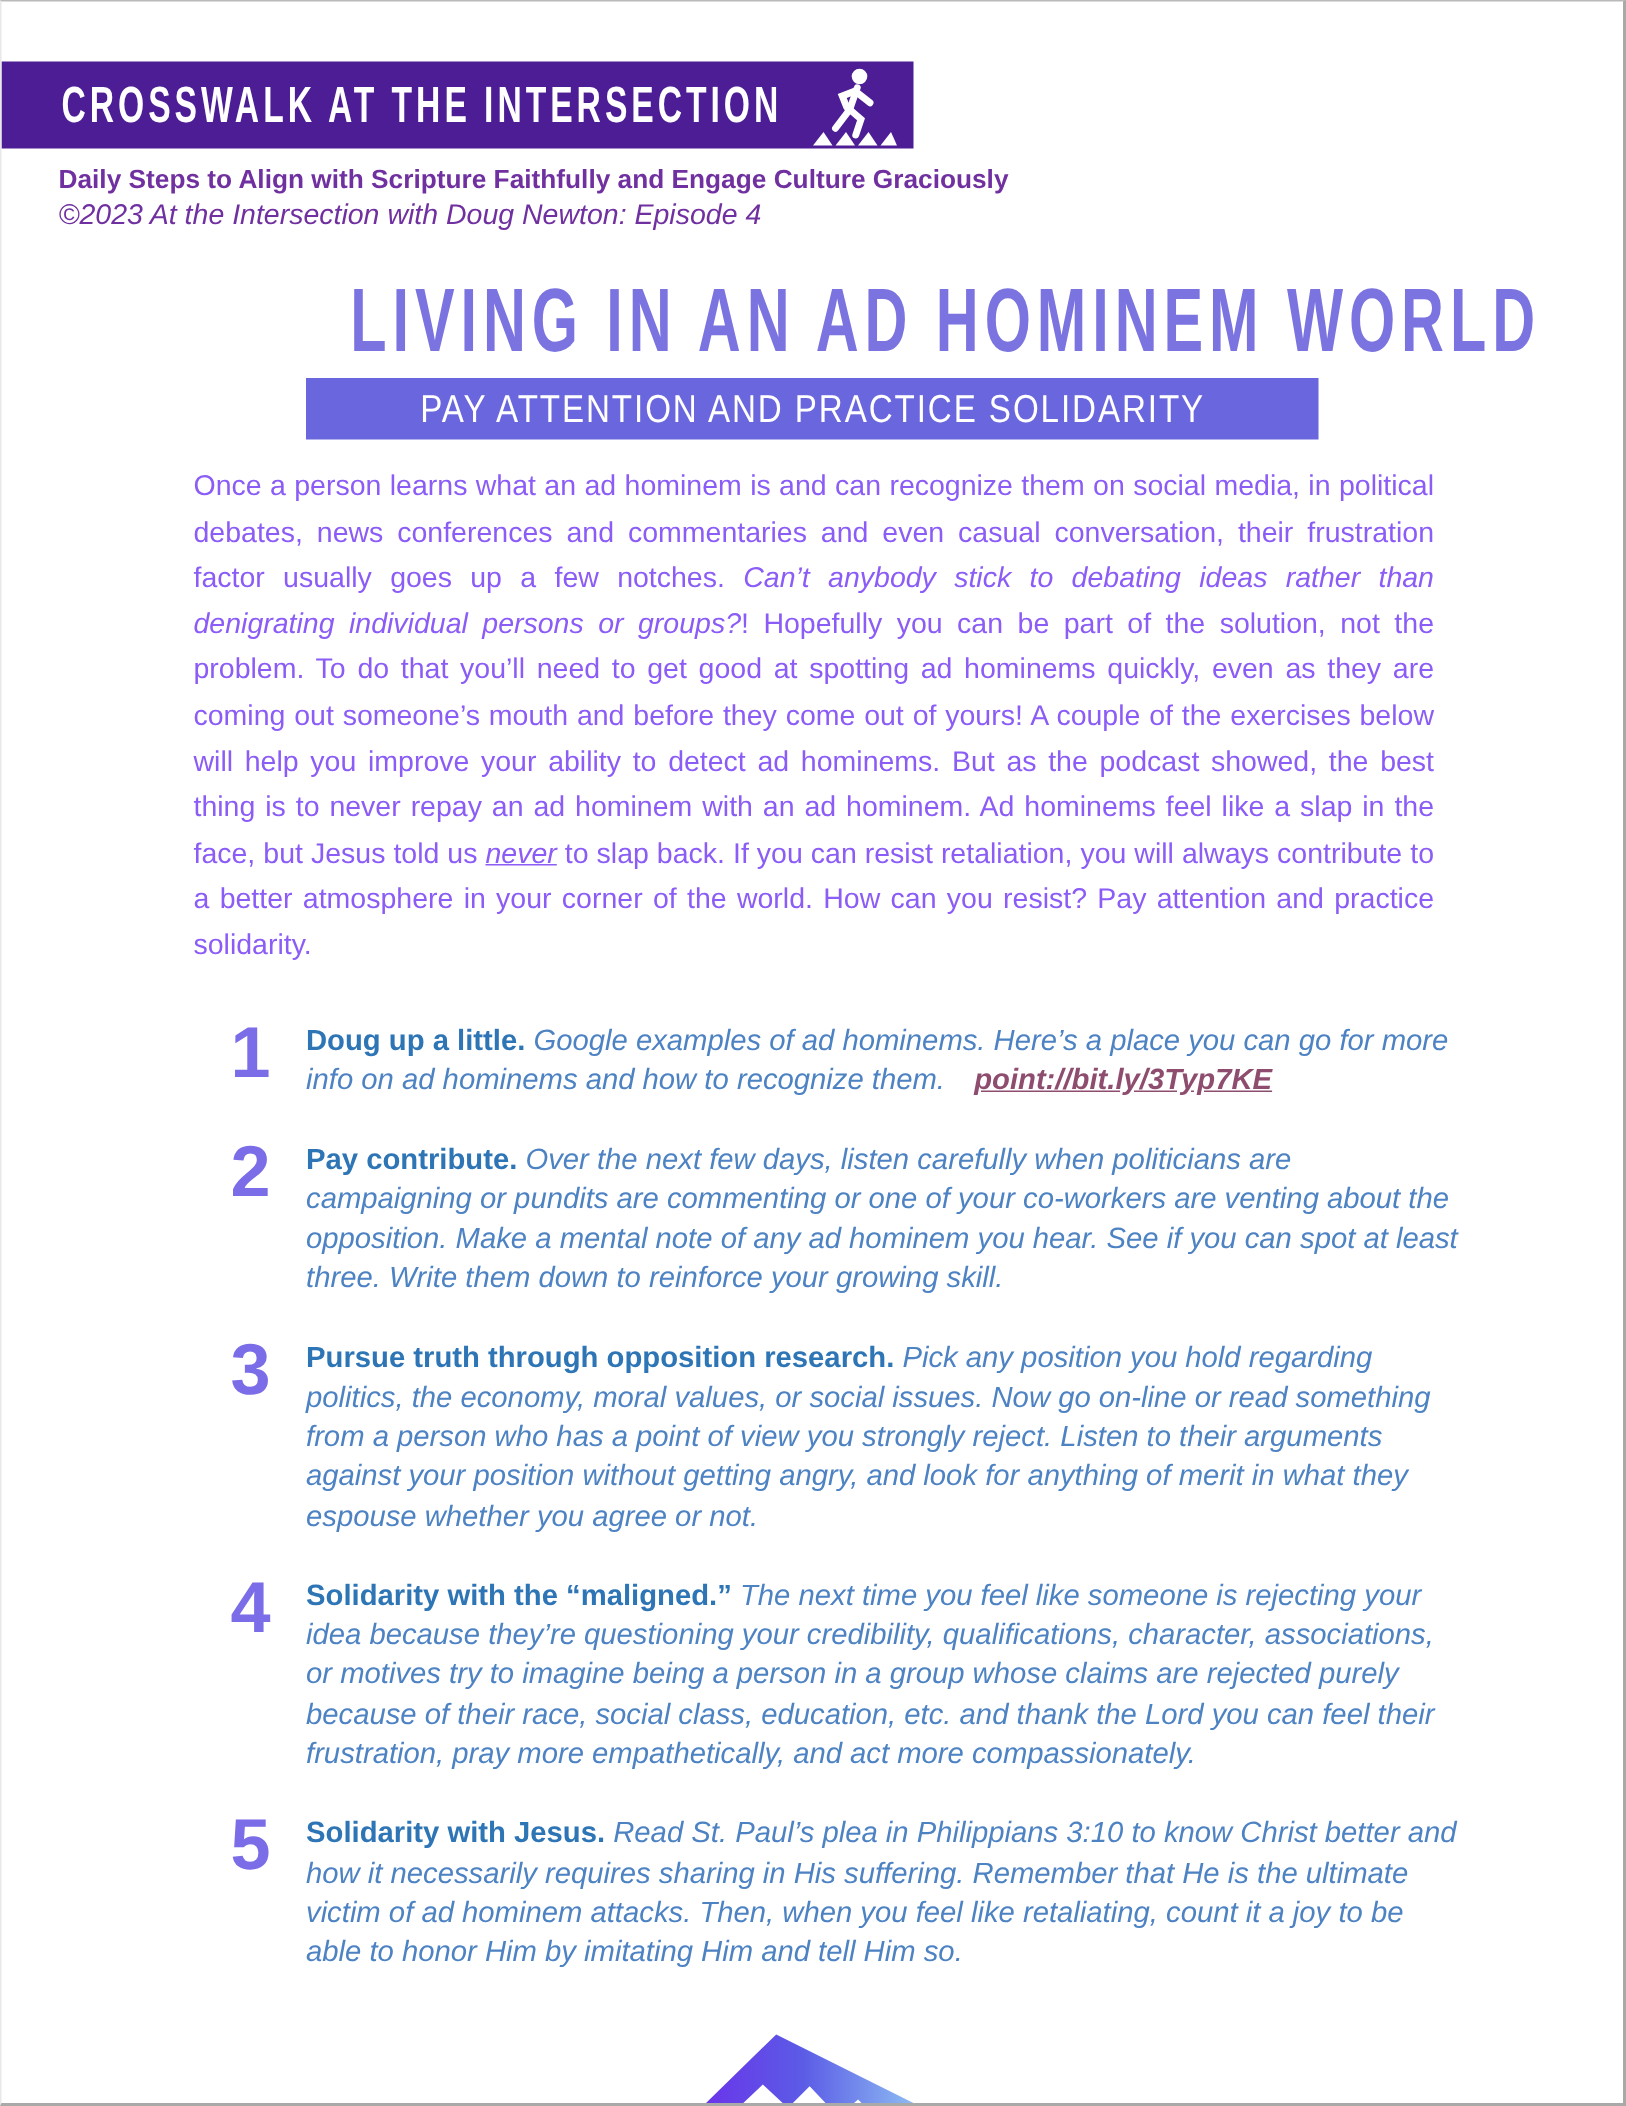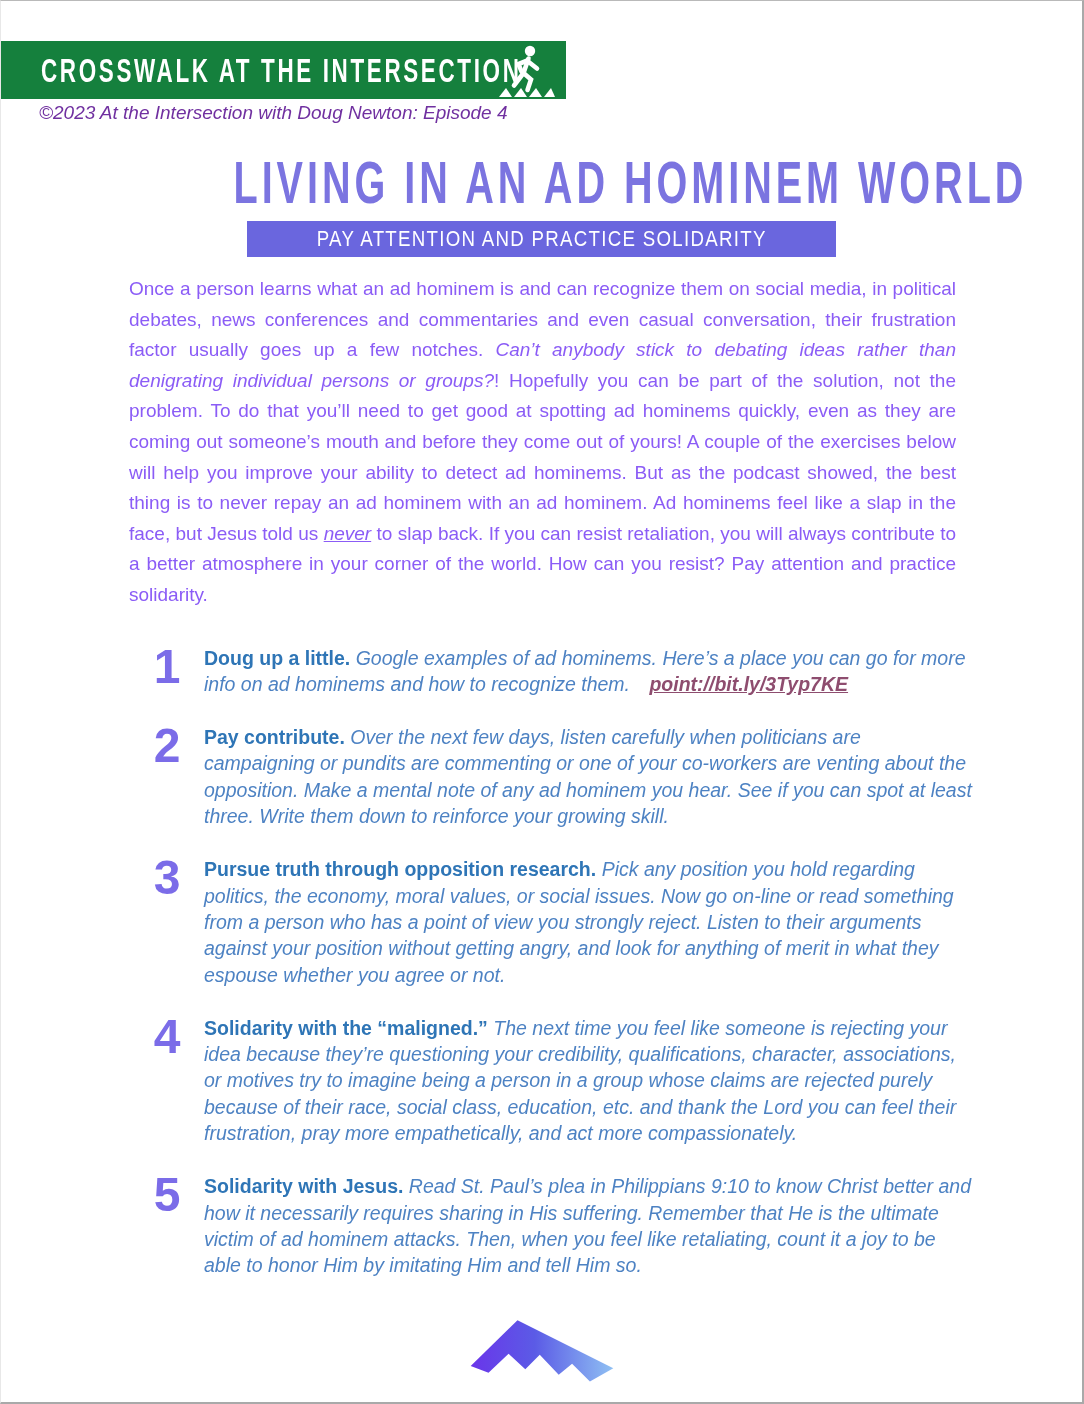--- a/index.html
+++ b/index.html
@@ -12,22 +12,22 @@
     border-bottom:2px solid #a9a9a9;
     border-left:1px solid #e8e8e8;
     font-family:"Liberation Sans", sans-serif;
     overflow:hidden;
     position:relative;
   }
 
   
   .banner {
     margin-top:40px;
-    width:565px; height:58px;
-    background:#15803d;
+    width:608px; height:58px;
+    background:#4c1d95;
     display:flex; align-items:center;
     position:relative;
   }
   .banner-text {
     display:inline-block;
     margin-left:40px;
     color:#ffffff;
     font-weight:700;
     font-size:34px;
     letter-spacing:4px;
@@ -61,21 +61,21 @@
     white-space:nowrap;
     transform:scaleX(0.66);
     transform-origin:center;
   }
   .badge-row { margin-top:4px; text-align:center; }
   .badge {
     display:inline-block;
     background:#6a66de;
     color:#ffffff;
     padding:5px 30px;
-    font-size:22px;
+    font-size:26px;
   }
   .badge-inner {
     display:inline-block;
     letter-spacing:1.5px;
     white-space:nowrap;
     transform:scaleX(0.85);
     transform-origin:center;
   }
 
   
@@ -145,20 +145,21 @@
         </g>
         <g fill="#ffffff">
           <polygon points="4,53 11,44 17,53"></polygon>
           <polygon points="19,53 26,44 32,53"></polygon>
           <polygon points="34,53 41,44 47,53"></polygon>
           <polygon points="49,53 56,44 60,53"></polygon>
         </g>
       </svg>
     </span>
   </div>
+  <div class="tagline">Daily Steps to Align with Scripture Faithfully and Engage Culture Graciously</div>
   <div class="copyright">©2023 At the Intersection with Doug Newton: Episode 4</div>
 
   <div class="title-row">
     <span class="doc-title">LIVING IN AN AD HOMINEM WORLD</span>
   </div>
   <div class="badge-row">
     <span class="badge"><span class="badge-inner">PAY ATTENTION AND PRACTICE SOLIDARITY</span></span>
   </div>
 
   <p class="intro"><span>Once a person learns what an ad hominem is and can recognize them on social media, in political debates, news conferences and commentaries and even casual conversation, their frustration factor usually goes up a few notches. </span><span class="rt-i">Can’t anybody stick to debating ideas rather than denigrating individual persons or groups?</span><span>! Hopefully you can be part of the solution, not the problem. To do that you’ll need to get good at spotting ad hominems quickly, even as they are coming out someone’s mouth and before they come out of yours! A couple of the exercises below will help you improve your ability to detect ad hominems. But as the podcast showed, the best thing is to never repay an ad hominem with an ad hominem. Ad hominems feel like a slap in the face, but Jesus told us </span><span class="rt-iu">never</span><span> to slap back. If you can resist retaliation, you will always contribute to a better atmosphere in your corner of the world. How can you resist? Pay attention and practice solidarity.</span></p>
@@ -195,21 +196,21 @@
       <div class="step-content">
         <span class="step-lead">Solidarity with the “maligned.”</span>
         <span class="step-body">The next time you feel like someone is rejecting your idea because they’re questioning your credibility, qualifications, character, associations, or motives try to imagine being a person in a group whose claims are rejected purely because of their race, social class, education, etc. and thank the Lord you can feel their frustration, pray more empathetically, and act more compassionately.</span>
       </div>
     </div>
 
     <div class="step">
       <div class="step-num">5</div>
       <div class="step-content">
         <span class="step-lead">Solidarity with Jesus.</span>
-        <span class="step-body">Read St. Paul’s plea in Philippians 9:10 to know Christ better and how it necessarily requires sharing in His suffering. Remember that He is the ultimate victim of ad hominem attacks. Then, when you feel like retaliating, count it a joy to be able to honor Him by imitating Him and tell Him so.</span>
+        <span class="step-body">Read St. Paul’s plea in Philippians 3:10 to know Christ better and how it necessarily requires sharing in His suffering. Remember that He is the ultimate victim of ad hominem attacks. Then, when you feel like retaliating, count it a joy to be able to honor Him by imitating Him and tell Him so.</span>
       </div>
     </div>
 
   </div>
 
   <div class="footer">
     <svg class="logo-mark" width="160" height="78" viewBox="0 0 140 70">
       <defs>
         <linearGradient id="mg" x1="0" y1="0" x2="1" y2="0">
           <stop offset="0" stop-color="#6a35ea"></stop>

